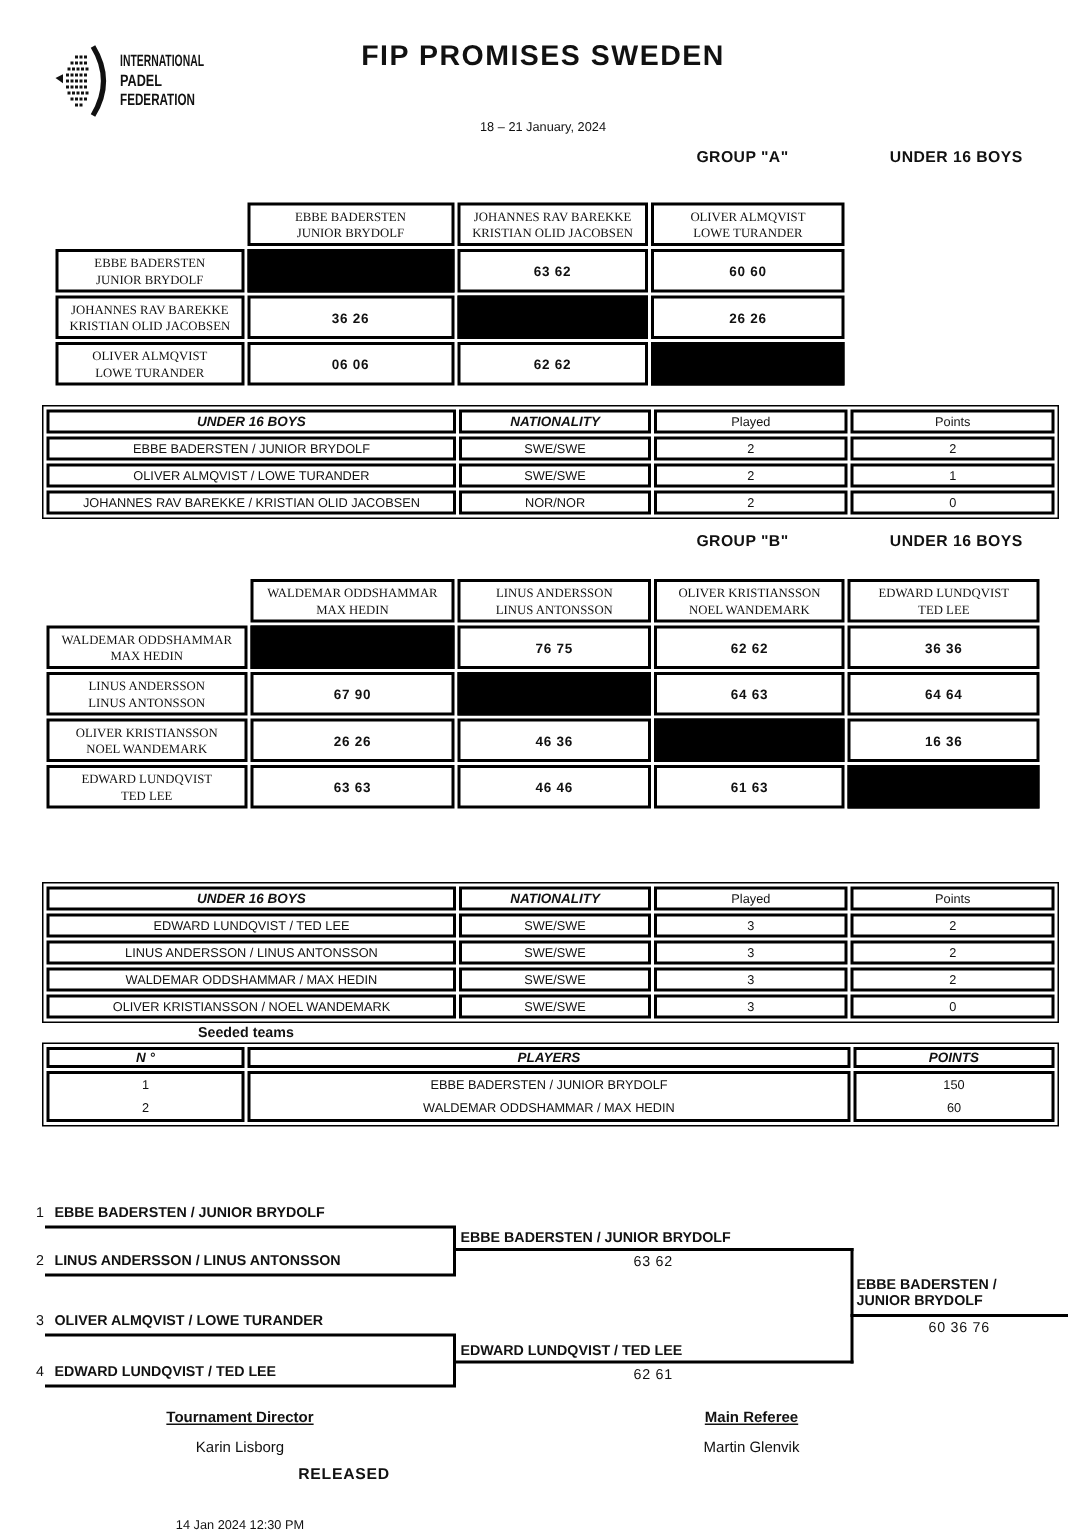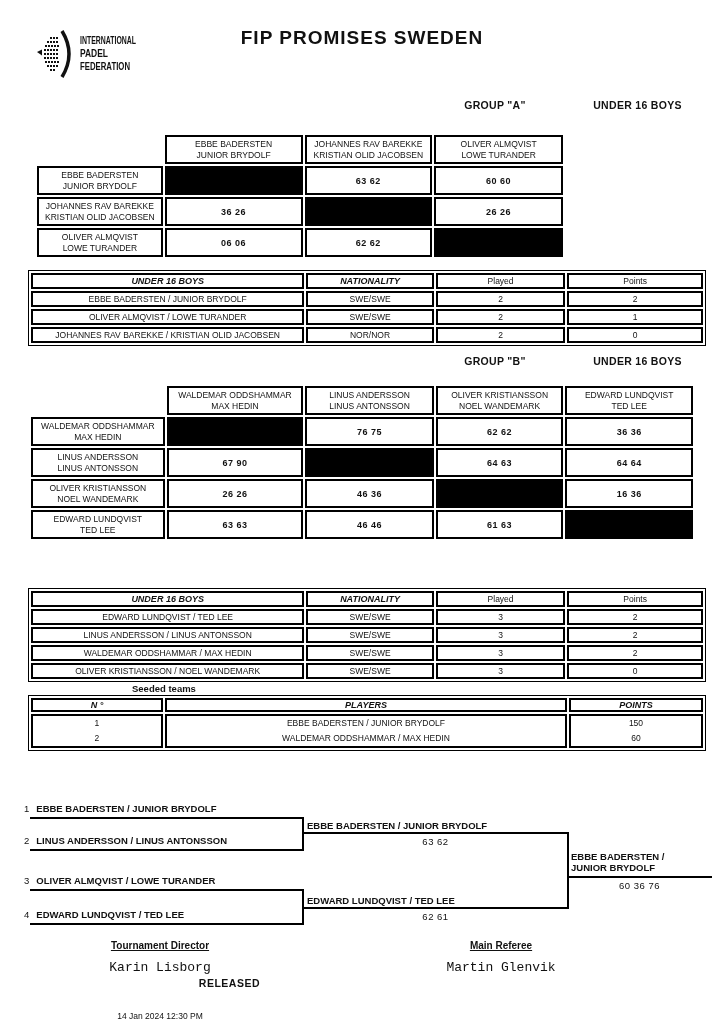--- a/index.html
+++ b/index.html
@@ -15,21 +15,21 @@
   #dates{left:0;top:79px;width:724px;font-size:8.5px;}
   .h-group{font-weight:bold;font-size:10.5px;letter-spacing:.3px;}
   
   #logo svg text{font-family:"Liberation Sans","DejaVu Sans",sans-serif;font-weight:bold;fill:#111;}
   
   table.grid{border-collapse:separate;border-spacing:2px;table-layout:fixed;}
   table.grid td,table.grid th{border:2px solid #000;padding:0 2px;text-align:center;vertical-align:middle;box-sizing:border-box;overflow:hidden;}
   table.outer{border:1px solid #000;}
   .matrix{font-size:8.5px;}
   .matrix td{height:29px;}
-  .matrix .team div{line-height:11px;white-space:nowrap;}
+  .matrix .team div{line-height:11px;white-space:nowrap;font-family:Liberation Serif, serif;}
   .matrix td.corner{border:none;background:transparent;}
   .matrix td.diag{background:#000;}
   .matrix td.score{font-weight:bold;font-size:9px;letter-spacing:.5px;}
   .standings{font-size:8.5px;}
   .standings td,.standings th{height:13px;line-height:12px;white-space:nowrap;}
   .standings th.it{font-style:italic;font-weight:bold;font-size:9px;}
   .standings th.reg{font-weight:normal;font-size:8.5px;}
   .seeded th{font-style:italic;font-weight:bold;font-size:9px;height:13px;}
   .seeded td{height:30px;font-size:8.5px;}
   .seeded td div{line-height:15px;white-space:nowrap;}
@@ -38,21 +38,21 @@
   
   .hline{position:absolute;height:0;border-top:2px solid #000;}
   .vline{position:absolute;width:0;border-left:2px solid #000;}
   .bteam{position:absolute;font-size:9.5px;font-weight:bold;white-space:nowrap;}
   .bseed{font-weight:normal;display:inline-block;margin-right:7px;}
   .bwin{position:absolute;font-size:9.5px;font-weight:bold;white-space:nowrap;}
   .bscore{position:absolute;font-size:9.5px;text-align:center;letter-spacing:.5px;}
   .bfinal{line-height:11px;}
   
   .f-label{font-weight:bold;font-size:10px;text-decoration:underline;}
-  .f-name{font-size:13px;font-family:Liberation Mono, monospace;}
+  .f-name{font-size:10px;}
   .f-status{font-weight:bold;font-size:10.5px;letter-spacing:.5px;text-align:right;}
   .f-time{font-size:8.5px;}
 </style>
 </head>
 <body>
 
 <div id="page">
 
   <div id="title" class="abs center">FIP PROMISES SWEDEN</div>
 
@@ -99,20 +99,21 @@
         <rect x="14" y="43" width="2" height="2"></rect>
           <rect x="17" y="43" width="2" height="2"></rect>
         <path d="M1 26 L6 23.5 L6 29.5 Z"></path>
       </g>
       <path d="M26 5 Q 40 28 26 51" fill="none" stroke="#111" stroke-width="3.5"></path>
       <text x="44" y="18" font-size="11" textLength="56" lengthAdjust="spacingAndGlyphs">INTERNATIONAL</text>
       <text x="44" y="31" font-size="11" textLength="28" lengthAdjust="spacingAndGlyphs">PADEL</text>
       <text x="44" y="44" font-size="11" textLength="50" lengthAdjust="spacingAndGlyphs">FEDERATION</text>
     </svg>
   </div>
+  <div id="dates" class="abs center">18 – 21 January, 2024</div>
 
   <div class="abs center h-group" style="left:430px;top:99px;width:130px">GROUP "A"</div>
   <div class="abs center h-group" style="left:565px;top:99px;width:145px">UNDER 16 BOYS</div>
 
   <table class="grid matrix abs" style="left:35px;top:133px;width:530px">
     <colgroup>
         <col style="width:125px">
         <col style="width:137px">
         <col style="width:127px">
         <col style="width:128px">

